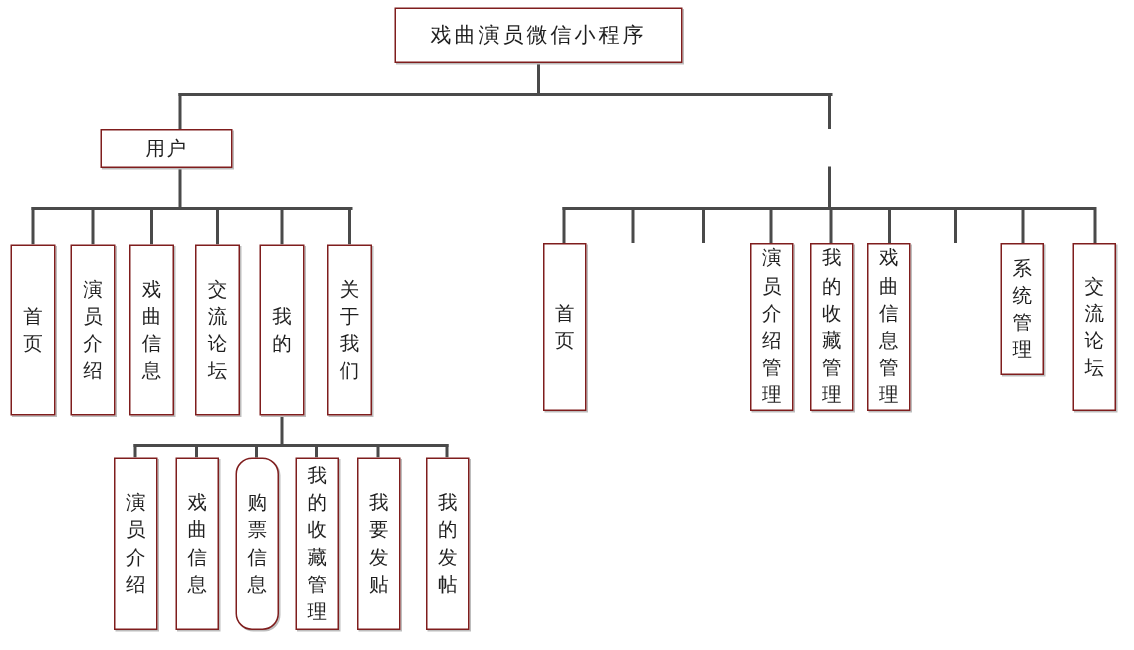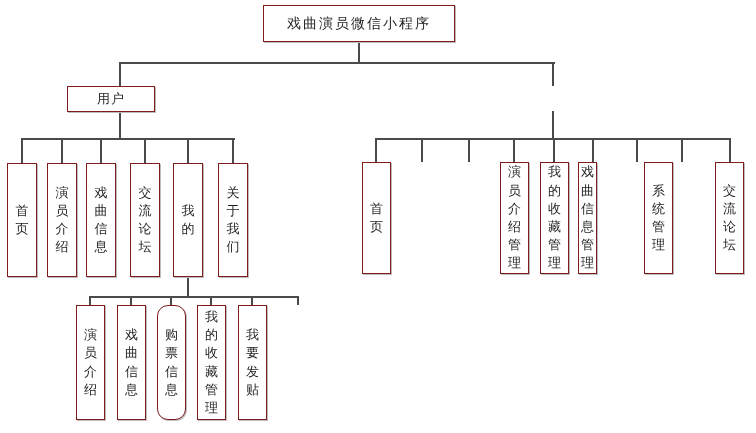--- a/index.html
+++ b/index.html
@@ -121,33 +121,36 @@
   </div>
   <div class="node" style="left:157px;top:305px;width:29px;height:115px;border-radius:11px;">
     <span class="vtext">购票信息</span>
   </div>
   <div class="node" style="left:197px;top:305px;width:29px;height:115px;">
     <span class="vtext">我的收藏管理</span>
   </div>
   <div class="node" style="left:238px;top:305px;width:29px;height:115px;">
     <span class="vtext">我要发贴</span>
   </div>
+  <div class="node" style="left:284px;top:305px;width:29px;height:115px;">
+    <span class="vtext">我的发帖</span>
+  </div>
 
   <div class="node" style="left:362px;top:162px;width:29px;height:112px;">
     <span class="vtext">首页</span>
   </div>
   <div class="node" style="left:500px;top:162px;width:29px;height:112px;">
     <span class="vtext">演员介绍管理</span>
   </div>
   <div class="node" style="left:540px;top:162px;width:29px;height:112px;">
     <span class="vtext">我的收藏管理</span>
   </div>
-  <div class="node" style="left:578px;top:162px;width:19px;height:112px;">
+  <div class="node" style="left:578px;top:162px;width:29px;height:112px;">
     <span class="vtext">戏曲信息管理</span>
   </div>
-  <div class="node" style="left:644px;top:162px;width:29px;height:112px;">
+  <div class="node" style="left:667px;top:162px;width:29px;height:88px;">
     <span class="vtext">系统管理</span>
   </div>
   <div class="node" style="left:715px;top:162px;width:29px;height:112px;">
     <span class="vtext">交流论坛</span>
   </div>
 
 </div>
 
 </body></html>

